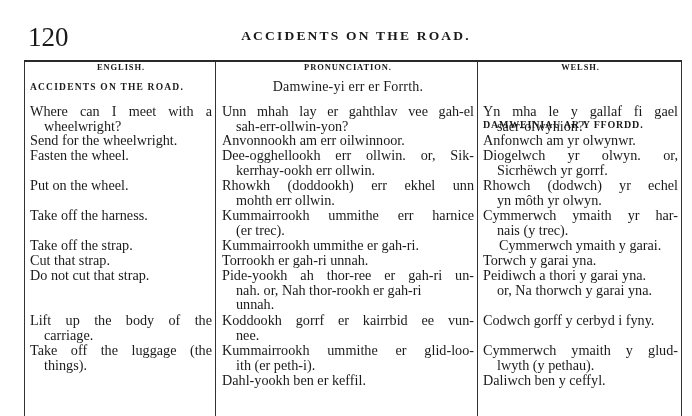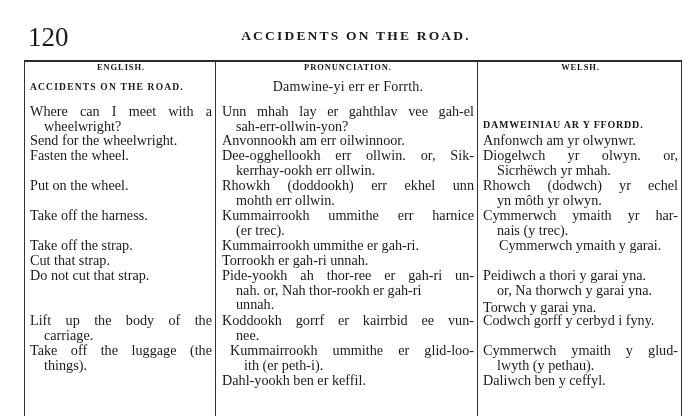--- a/index.html
+++ b/index.html
@@ -132,52 +132,56 @@
   </div>
   <div class="entry" style="top:216px;">
     <span class="line just">Pide-yookh ah thor-ree er gah-ri un-</span>
     <span class="line indent">nah.  or, Nah thor-rookh er gah-ri</span>
     <span class="line indent">unnah.</span>
   </div>
   <div class="entry" style="top:261px;">
     <span class="line just">Koddookh gorrf er kairrbid ee vun-</span>
     <span class="line indent">nee.</span>
   </div>
-  <div class="entry" style="top:291px;margin-left:8px;">
+  <div class="entry" style="top:291px;">
     <span class="line just">Kummairrookh ummithe er glid-loo-</span>
     <span class="line indent">ith (er peth-i).</span>
   </div>
   <div class="entry" style="top:321px;">
     <span class="line">Dahl-yookh ben er keffil.</span>
   </div>
 </div>
 
 <div class="col welsh">
   <div class="col-head">WELSH.</div>
   <div class="section-title">DAMWEINIAU AR Y FFORDD.</div>
 
+  <div class="entry" style="top:52px;">
+    <span class="line just">Yn mha le y gallaf fi gael</span>
+    <span class="line indent">saer-olwynion?</span>
+  </div>
   <div class="entry" style="top:81px;">
     <span class="line">Anfonwch am yr olwynwr.</span>
   </div>
   <div class="entry" style="top:96px;">
     <span class="line just">Diogelwch yr olwyn.   or,</span>
-    <span class="line indent">Sicrhëwch yr mhah.</span>
+    <span class="line indent">Sicrhëwch yr gorrf.</span>
   </div>
   <div class="entry" style="top:126px;">
     <span class="line just">Rhowch (dodwch) yr echel</span>
     <span class="line indent">yn môth yr olwyn.</span>
   </div>
   <div class="entry" style="top:156px;">
     <span class="line just">Cymmerwch ymaith yr har-</span>
     <span class="line indent">nais (y trec).</span>
   </div>
   <div class="entry" style="top:186px;margin-left:16px;">
     <span class="line">Cymmerwch ymaith y garai.</span>
   </div>
-  <div class="entry" style="top:201px;margin-top:47px;">
+  <div class="entry" style="top:201px;">
     <span class="line">Torwch y garai yna.</span>
   </div>
   <div class="entry" style="top:216px;">
     <span class="line">Peidiwch a thori y garai yna.</span>
     <span class="line indent">or, Na thorwch y garai yna.</span>
   </div>
   <div class="entry" style="top:261px;">
     <span class="line">Codwch gorff y cerbyd i fyny.</span>
   </div>
   <div class="entry" style="top:291px;">

